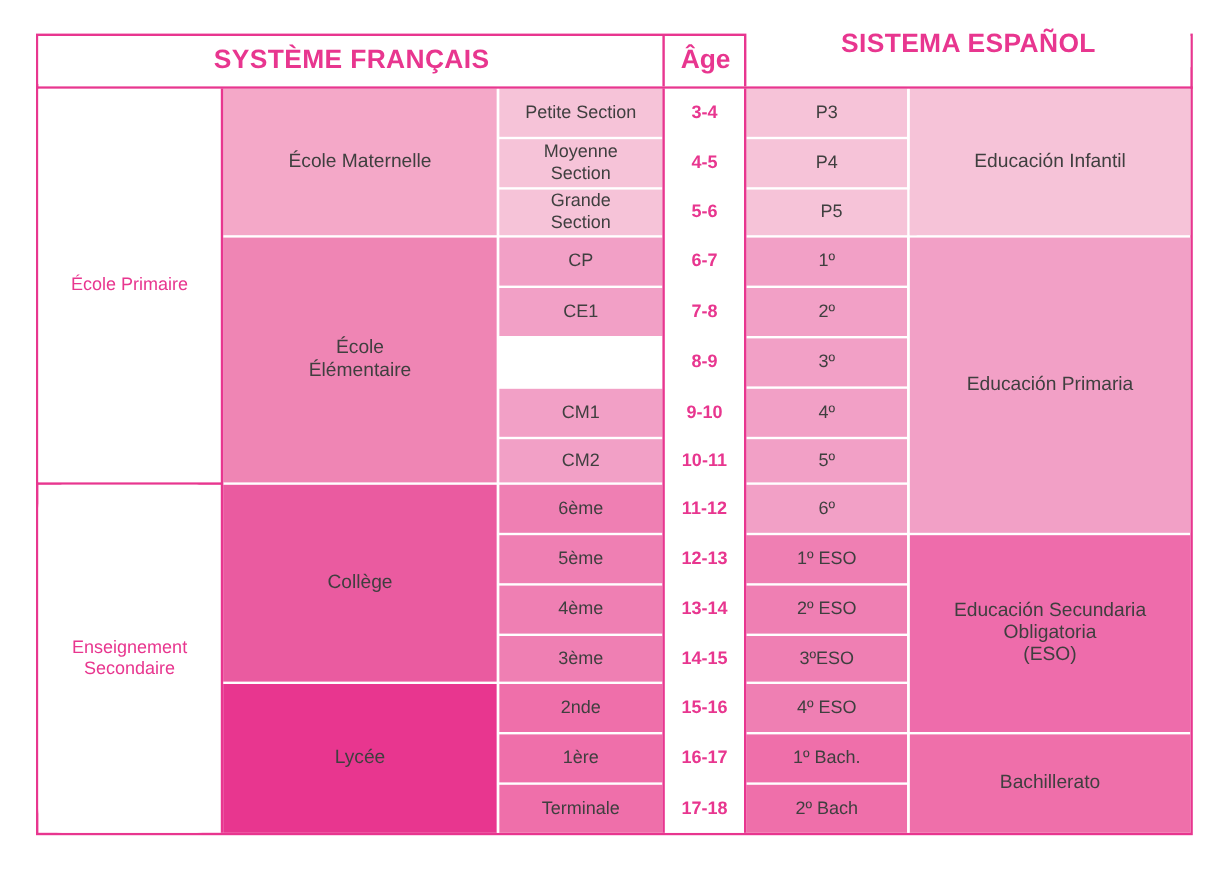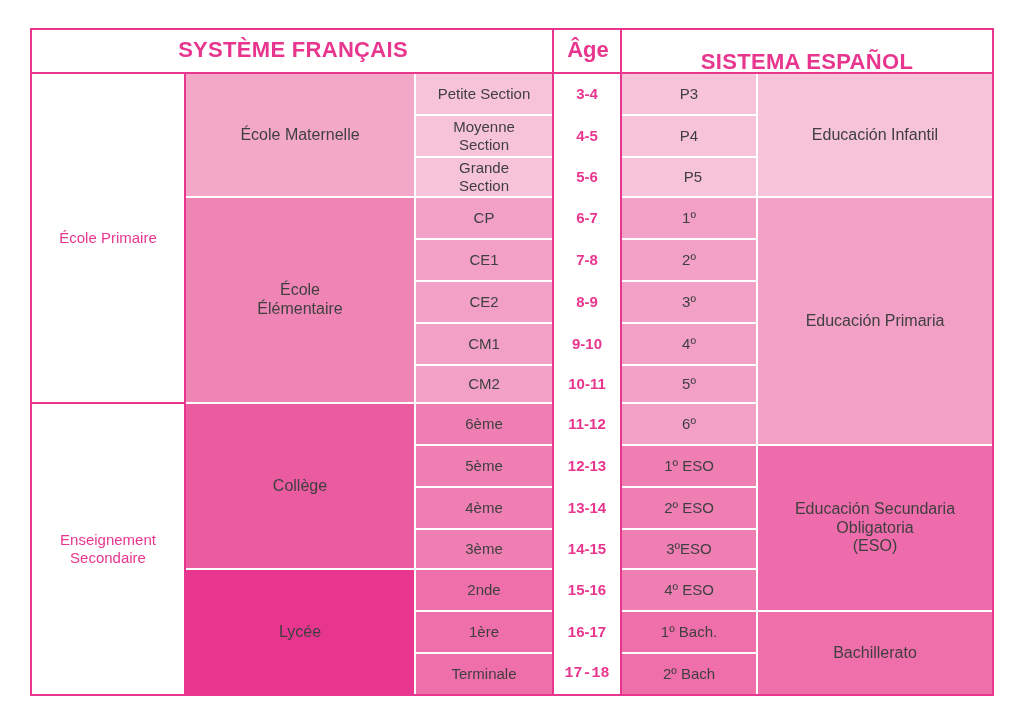--- a/index.html
+++ b/index.html
@@ -80,21 +80,21 @@
 <div id="board">
 
   <div class="frame-outer"></div>
 
   <div class="cell hdr white" style="left:32px; top:30px; width:522px; height:40px;">
     <span>SYSTÈME FRANÇAIS</span>
   </div>
   <div class="cell hdr-age white" style="left:554px; top:30px; width:68px; height:40px;">
     <span>Âge</span>
   </div>
-  <div class="cell hdr white" style="left:622px; top:42px; width:370px; height:40px;">
+  <div class="cell hdr white" style="left:622px; top:16px; width:370px; height:40px;">
     <span>SISTEMA ESPAÑOL</span>
   </div>
 
   <div style="position:absolute; left:552px; top:30px; width:2px; height:42px; background:#e8368f;"></div>
   <div style="position:absolute; left:620px; top:30px; width:2px; height:42px; background:#e8368f;"></div>
   <div style="position:absolute; left:30px; top:72px; width:964px; height:2px; background:#e8368f;"></div>
 
   <div class="cell white" style="left:32px; top:74px; width:152px; height:328px;">
     <span class="stage-label">École Primaire</span>
   </div>
@@ -132,23 +132,20 @@
     <span class="label-dark">Grande</span>
     <span class="label-dark">Section</span>
   </div>
 
   <div class="cell p4" style="left:416px; top:198px; width:136px; height:40px;">
     <span class="label-dark">CP</span>
   </div>
   <div class="cell p4" style="left:416px; top:240px; width:136px; height:40px;">
     <span class="label-dark">CE1</span>
   </div>
-  <div class="cell p4" style="left:416px; top:282px; width:136px; height:40px;">
-    <span class="label-dark">CE2</span>
-  </div>
   <div class="cell p4" style="left:416px; top:324px; width:136px; height:40px;">
     <span class="label-dark">CM1</span>
   </div>
   <div class="cell p4" style="left:416px; top:366px; width:136px; height:36px;">
     <span class="label-dark">CM2</span>
   </div>
 
   <div class="cell p6" style="left:416px; top:404px; width:136px; height:40px;">
     <span class="label-dark">6ème</span>
   </div>
@@ -207,21 +204,21 @@
     </div>
   <div class="cell white" style="left:554px; top:530px; width:66px; height:38px;">
     <span class="age">14-15</span>
     </div>
   <div class="cell white" style="left:554px; top:570px; width:66px; height:40px;">
     <span class="age">15-16</span>
     </div>
   <div class="cell white" style="left:554px; top:612px; width:66px; height:40px;">
     <span class="age">16-17</span>
     </div>
-  <div class="cell white" style="left:554px; top:654px; width:66px; height:40px;font-family:Liberation Mono, monospace;">
+  <div class="cell white" style="left:554px; top:654px; width:66px; height:40px;">
     <span class="age">17-18</span>
     </div>
 
   <div class="cell p2" style="left:622px; top:74px; width:134px; height:40px;">
     <span class="label-dark">P3</span>
     </div>
   <div class="cell p2" style="left:622px; top:116px; width:134px; height:40px;">
     <span class="label-dark">P4</span>
     </div>
   <div class="cell p2" style="left:622px; top:158px; width:142px; height:38px;">

